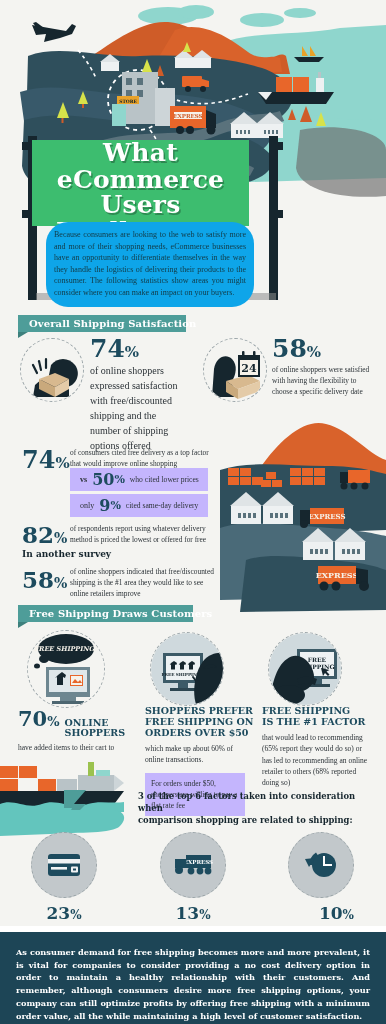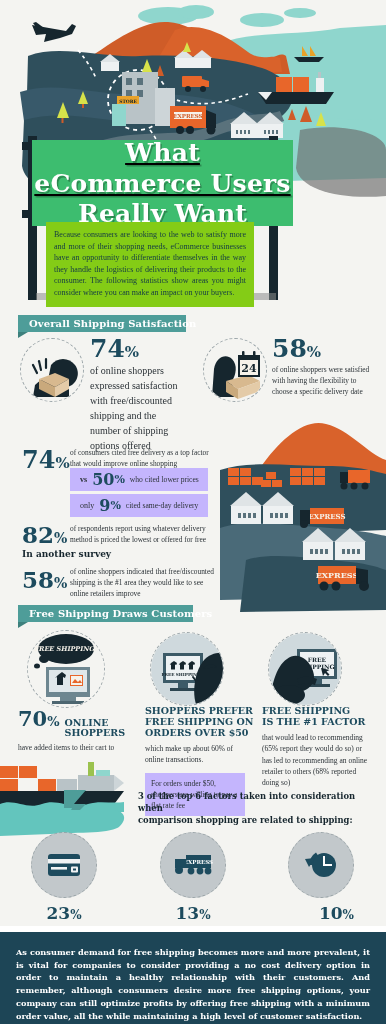--- a/index.html
+++ b/index.html
@@ -16,41 +16,40 @@
   .hero { position:absolute; left:0; top:0; width:386px; height:235px; overflow:hidden; background:#f4f4f1; }
   .hero svg { position:absolute; left:0; top:0; }
 
   
   .banner-wrap { position:absolute; left:28px; top:136px; width:250px; height:100px; }
   .banner-post { position:absolute; width:9px; background:#16262e; }
   .banner-post.l { left:0px; top:0px; height:164px; }
   .banner-post.r { left:241px; top:0px; height:164px; }
   .banner-nub { position:absolute; width:14px; height:8px; background:#16262e; }
   .banner-green {
-    position:absolute; left:4px; top:4px; width:261px; height:86px;
+    position:absolute; left:4px; top:4px; width:217px; height:86px;
     background:#3dbd6f;
     display:flex; flex-direction:column; align-items:center; justify-content:space-between;
     z-index:2;
-    text-decoration:underline;
   }
   .banner-green .tl {
     font-family:"DejaVu Serif", serif;
     font-weight:bold; color:#ffffff; letter-spacing:0.2px;
     text-shadow: 1.5px 1.5px 0 rgba(0,0,0,0.28);
     line-height:1.0; text-align:center;
   }
   .tl1 { font-size:25px; }
   .tl2 { font-size:25px; margin-top:2px;}
   .tl3 { font-size:25px; margin-top:2px;}
   .intro {
     position:absolute; left:46px; top:222px; width:208px;
-    background:#84cc16; color:#133a45;
+    background:#0ea5e9; color:#133a45;
     font-family:"Liberation Serif", serif;
     font-size:8px; line-height:1.45; text-align:justify;
-    padding:7px 8px 8px 8px; z-index:3;
+    padding:7px 8px 8px 8px; z-index:3;border-radius:22px;
   }
   .banner-shadow { position:absolute; left:36px; top:293px; width:240px; height:7px; background:#8c8c8c; opacity:.55; z-index:1;}
 
   
   .ribbon { position:absolute; height:17px; background:#4e9d99; display:flex; align-items:center; z-index:6;}
   .ribbon span {
     font-family:"DejaVu Serif", serif; font-weight:bold;
     color:#ffffff; font-size:10px; padding:0 11px; letter-spacing:0.1px;
     white-space:nowrap;
   }

